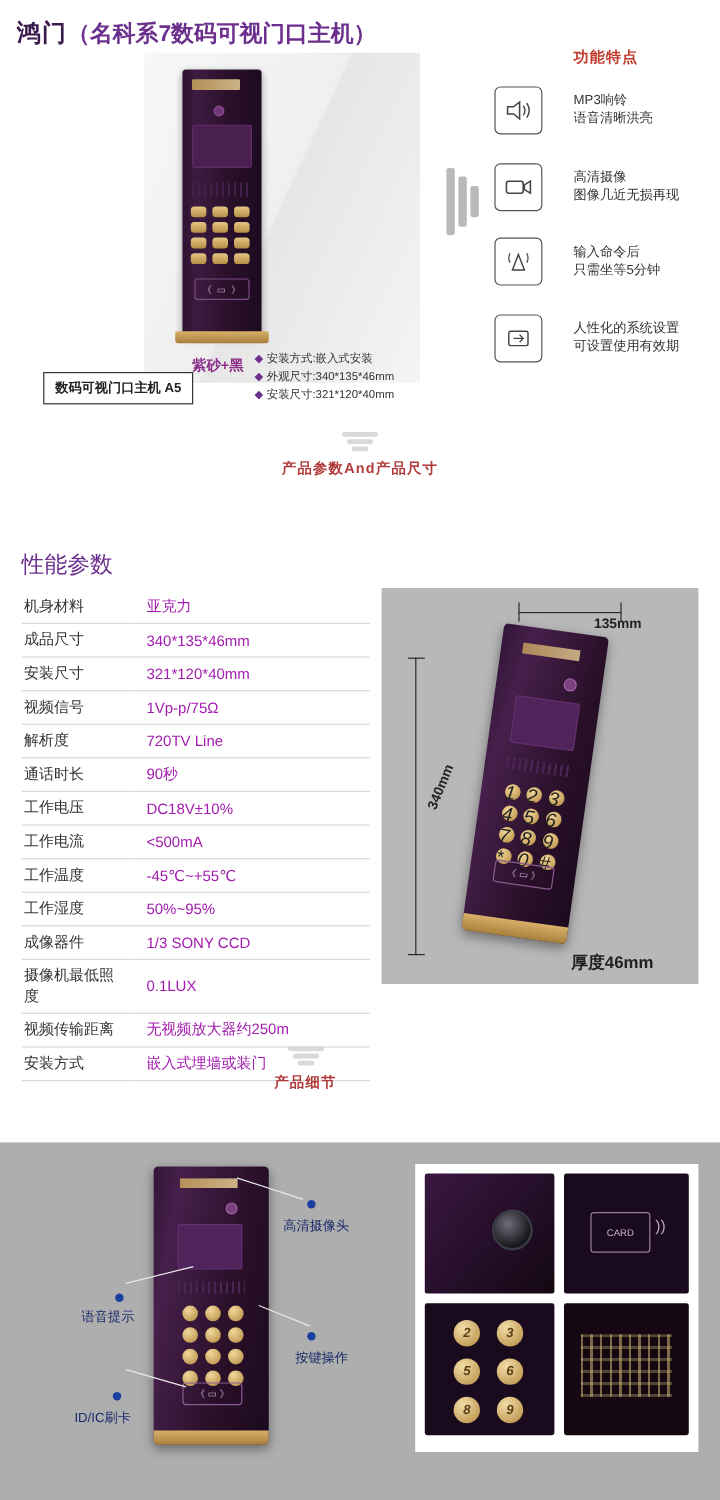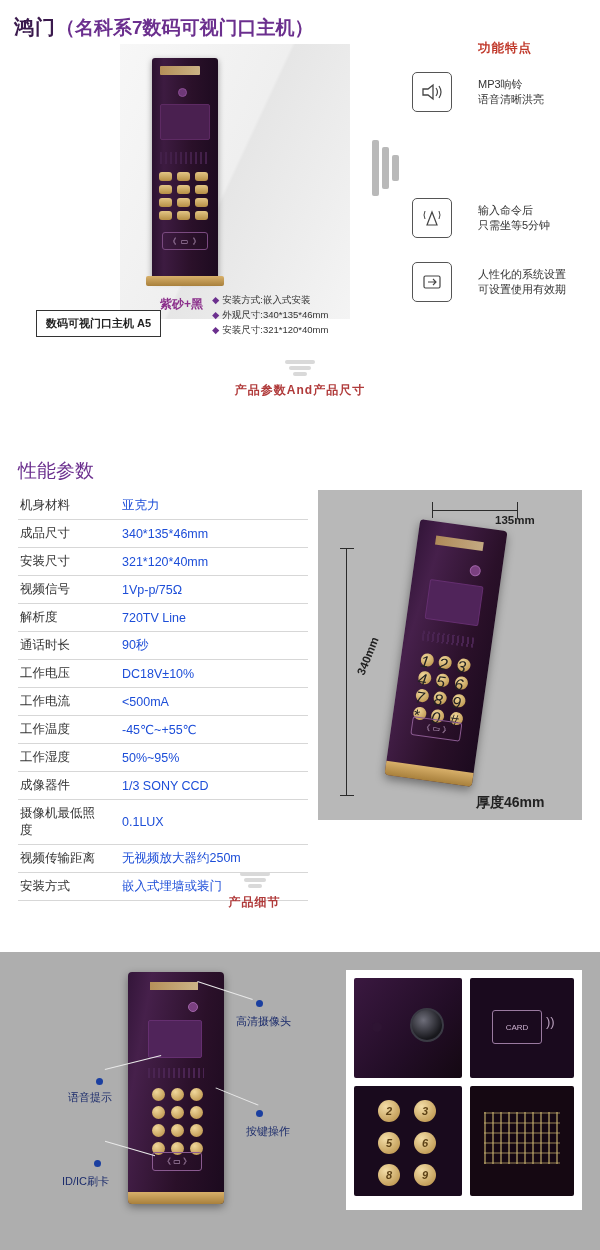--- a/index.html
+++ b/index.html
@@ -73,21 +73,21 @@
 
   .sec-div1{position:absolute;left:0;top:360px;width:600px;}
   .sec-div2{position:absolute;left:0;top:872px;width:509px;}
 
   
   .sec-params{position:absolute;left:0;top:450px;width:600px;height:400px;}
   .ptitle{position:absolute;left:18px;top:8px;font-size:19px;color:#6b2f8e;font-weight:normal;}
   table.params{position:absolute;left:18px;top:42px;width:290px;border-collapse:collapse;}
   table.params td{font-size:12.5px;padding:5px 2px;border-bottom:1px solid #d7d7d7;color:#333;}
   table.params td.k{width:86px;color:#333;}
-  table.params td.v{color:#1d4ed8;padding-left:14px;}
+  table.params td.v{color:#a21caf;padding-left:14px;}
 
   
   .dimbox{position:absolute;left:318px;top:40px;width:264px;height:330px;background:#b8b8b8;}
   .dim-dev{position:absolute;left:402px;top:74px;width:88px;height:258px;
     background:linear-gradient(100deg,#331539 0%,#46204b 20%,#2a1029 65%,#1b0a1e 100%);
     transform:rotate(8deg);border-radius:4px;box-shadow:0 4px 10px rgba(0,0,0,.4);}
   .dim-dev .b{position:absolute;left:0;bottom:0;width:88px;height:14px;
     background:linear-gradient(180deg,#d8b06a,#a8803c);border-radius:0 0 4px 4px;}
   .dim-dev .lg{position:absolute;left:18px;top:14px;width:48px;height:9px;
     background:linear-gradient(90deg,#c9a45c,#e8cf96);opacity:.8;}
@@ -220,20 +220,32 @@
             <path d="M15 5 q3 4 0 8" fill="none" stroke="#444" stroke-width="1.2"></path>
             <path d="M18 3 q4 6 0 12" fill="none" stroke="#444" stroke-width="1.2"></path>
           </svg>
       </div>
       <div class="txt">
         <div>MP3响铃</div>
         <div>语音清晰洪亮</div>
       </div>
     </div>
 
+    <div class="feat f2">
+      <div class="ibox">
+        <svg width="24" height="16" viewBox="0 0 24 16">
+            <rect x="2" y="3" width="14" height="10" rx="2" fill="none" stroke="#444" stroke-width="1.3"></rect>
+            <polygon points="17,6 22,3 22,13 17,10" fill="none" stroke="#444" stroke-width="1.3"></polygon>
+          </svg>
+      </div>
+      <div class="txt">
+        <div>高清摄像</div>
+        <div>图像几近无损再现</div>
+      </div>
+    </div>
 
     <div class="feat f3">
       <div class="ibox">
         <svg width="22" height="20" viewBox="0 0 22 20">
             <polygon points="11,4 16,17 6,17" fill="none" stroke="#444" stroke-width="1.2"></polygon>
             <path d="M4 3 q-2 4 0 8" fill="none" stroke="#444" stroke-width="1"></path>
             <path d="M18 3 q2 4 0 8" fill="none" stroke="#444" stroke-width="1"></path>
           </svg>
       </div>
       <div class="txt">

